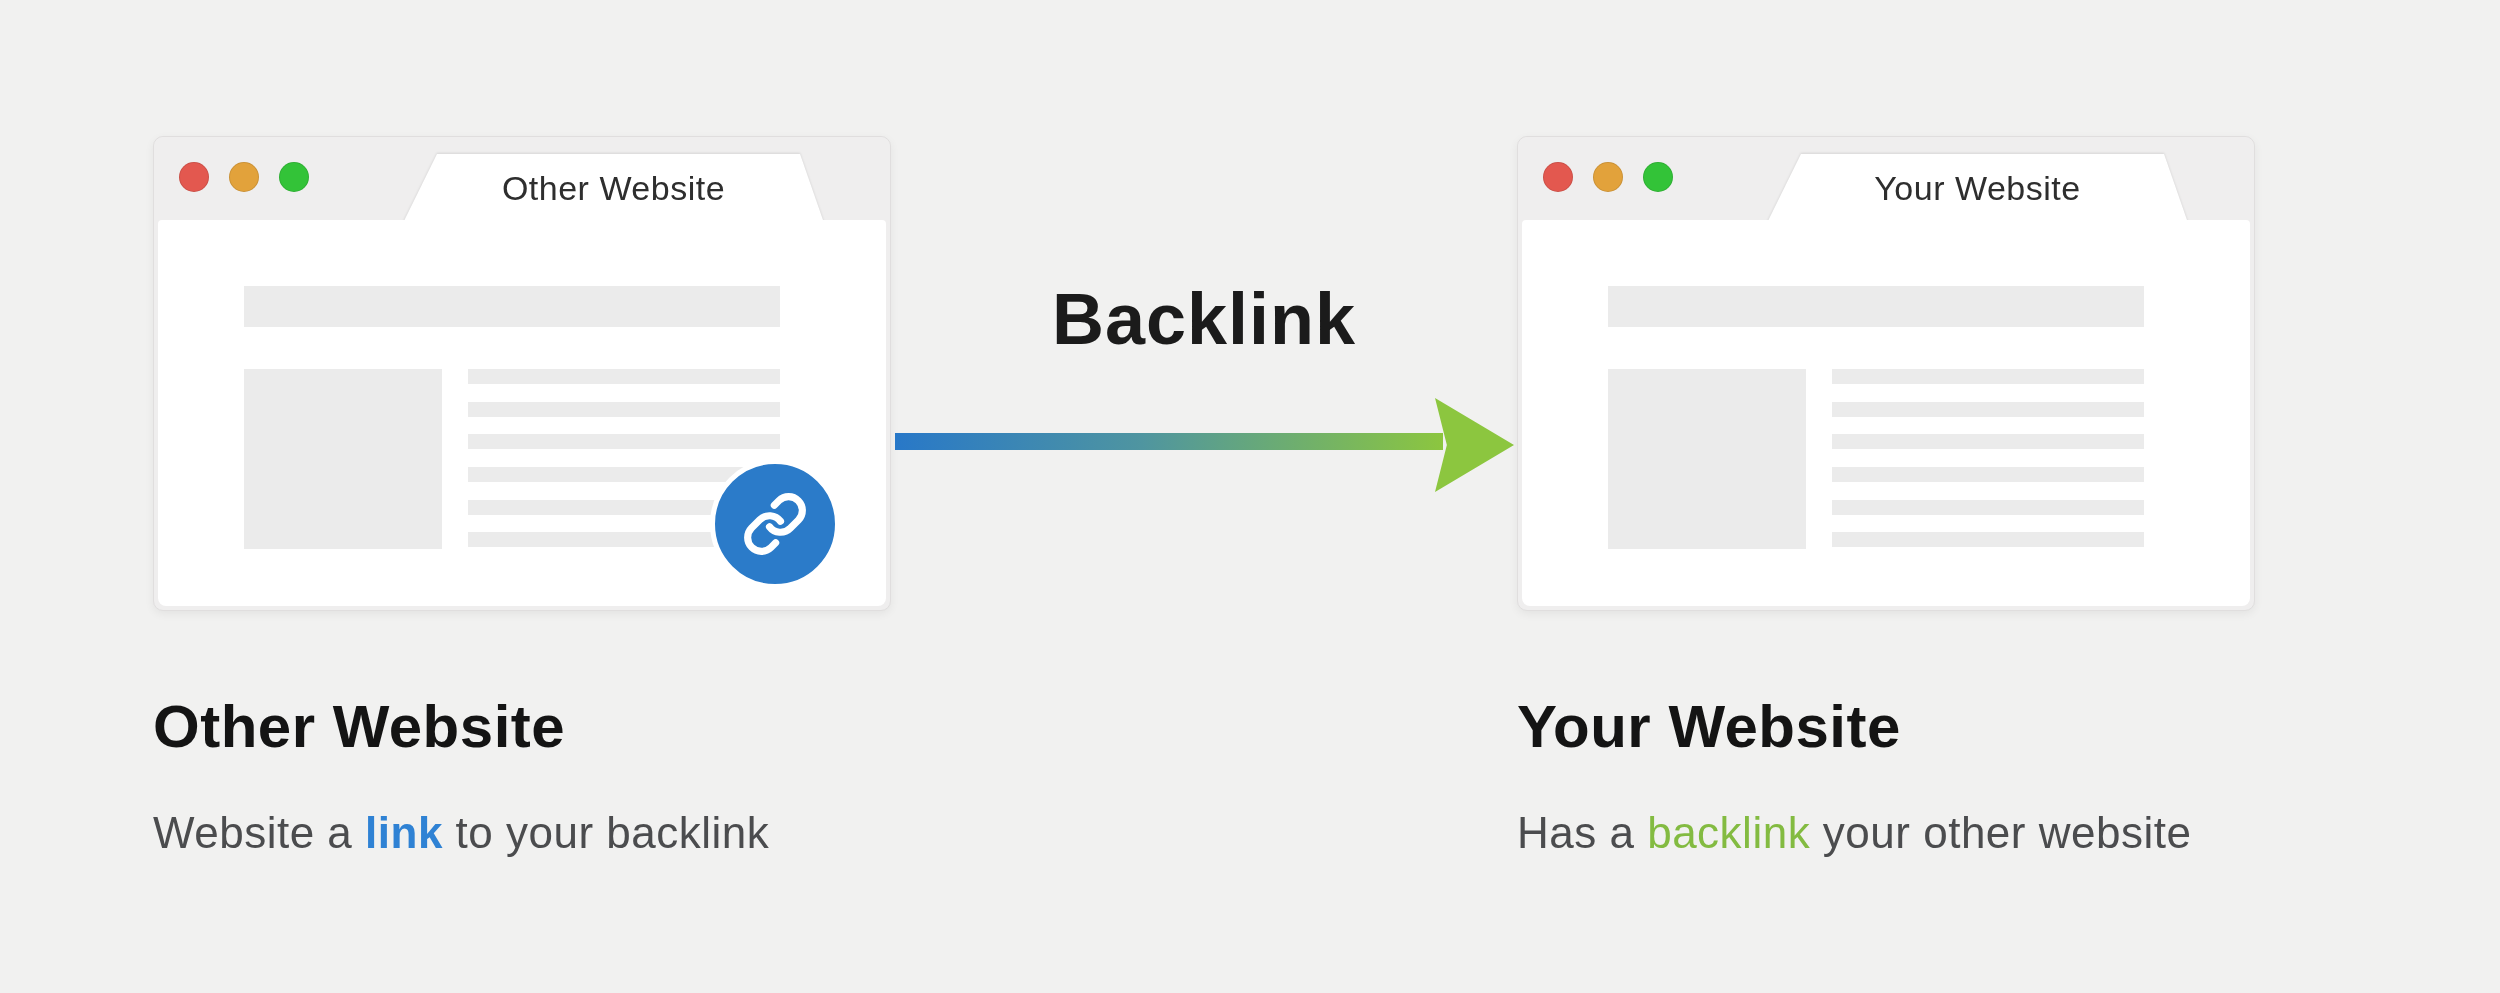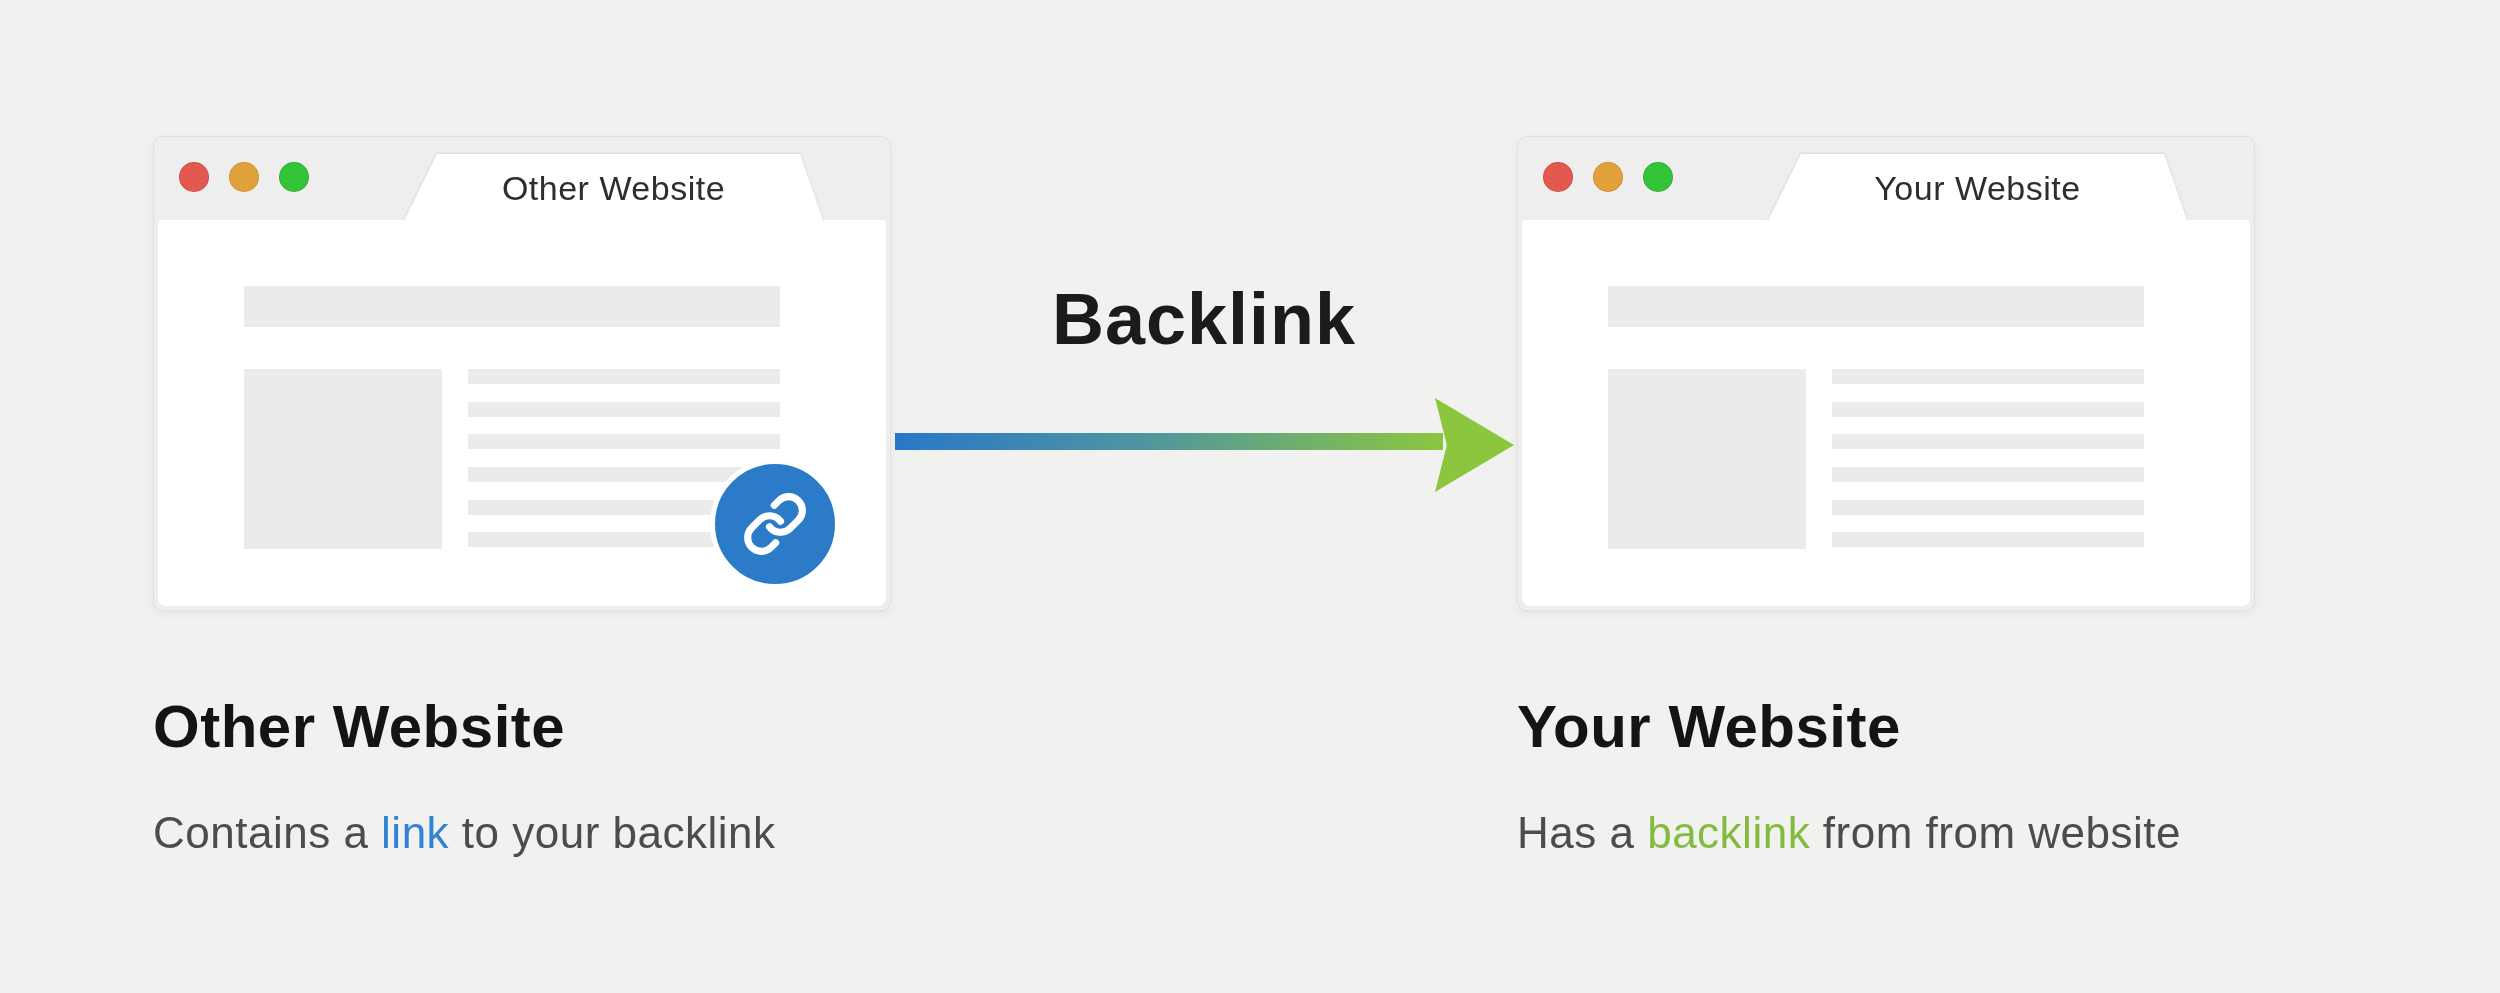--- a/index.html
+++ b/index.html
@@ -195,21 +195,21 @@
         <div class="ph-line"></div>
         <div class="ph-line"></div>
         <div class="ph-line"></div>
         <div class="ph-line"></div>
       </div>
     </div>
   </div>
 
   <div class="caption left">
     <h2 class="caption-title">Other Website</h2>
-    <p class="caption-text"><span>Contains a </span><span style="color: rgb(47, 130, 212);">link</span><span> to your backlink</span></p>
+    <p class="caption-text"><span>Website a </span><span style="color: rgb(47, 130, 212); font-weight: bold;">link</span><span> to your backlink</span></p>
   </div>
 
   <div class="caption right">
     <h2 class="caption-title">Your Website</h2>
-    <p class="caption-text"><span>Has a </span><span style="color: rgb(131, 187, 65);">backlink</span><span> from from website</span></p>
+    <p class="caption-text"><span>Has a </span><span style="color: rgb(131, 187, 65);">backlink</span><span> your other website</span></p>
   </div>
 
 </div>
 
 </body></html>

